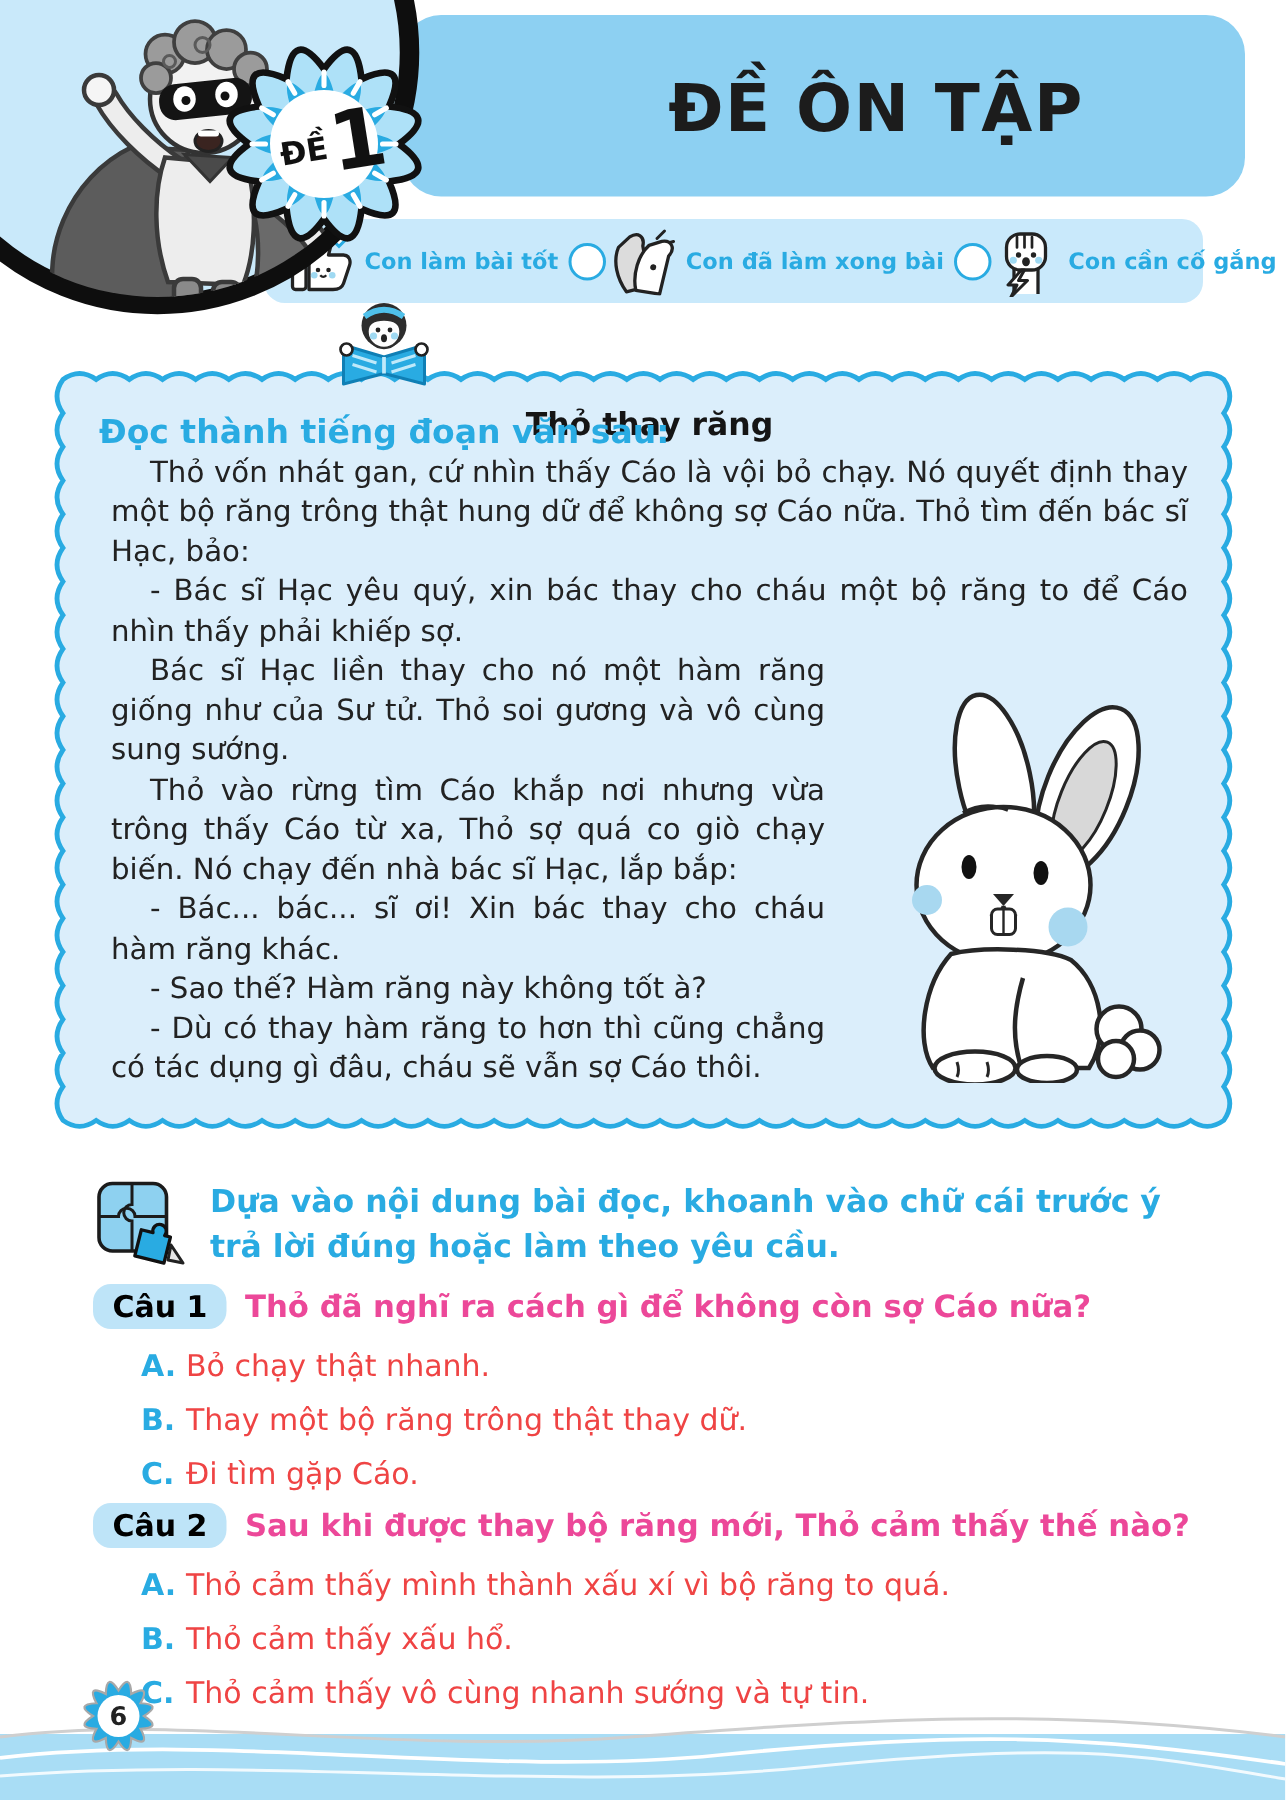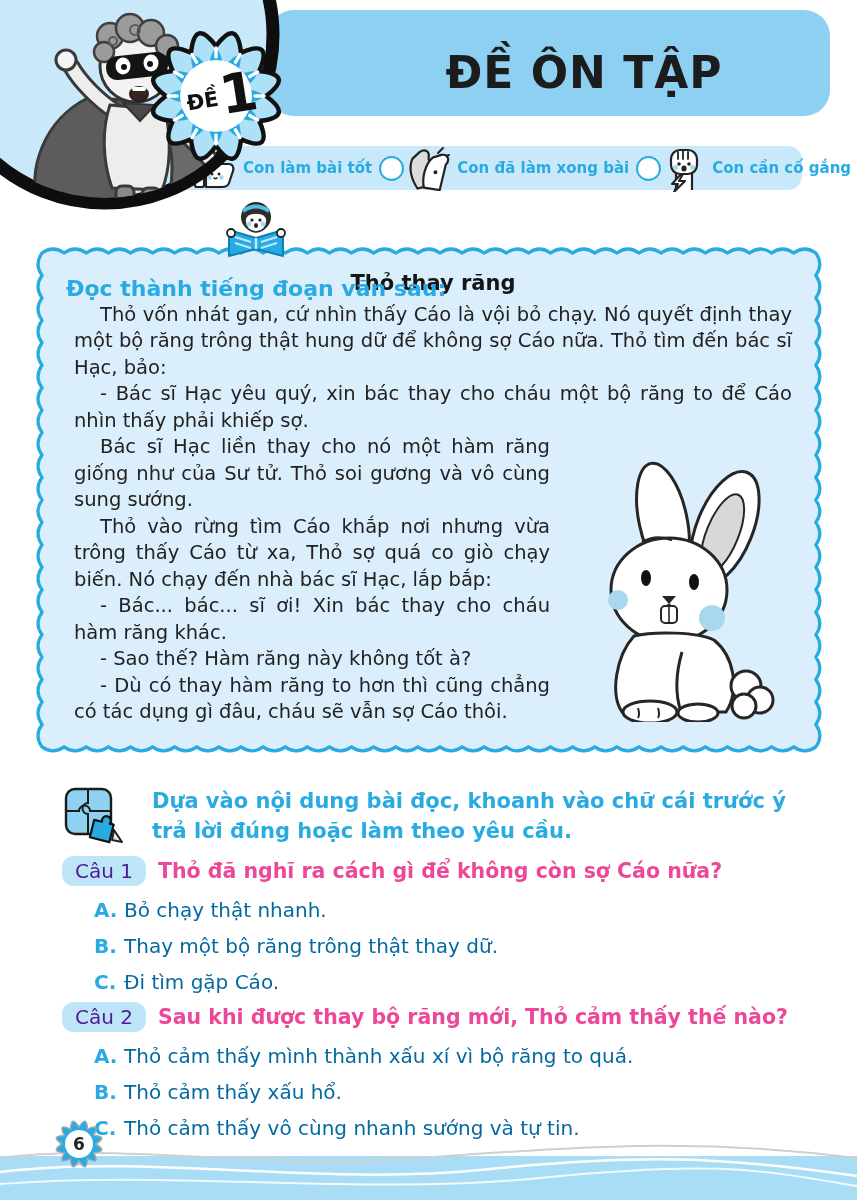--- a/index.html
+++ b/index.html
@@ -1,62 +1,62 @@
 <!DOCTYPE html>
 <html><head>
 <meta charset="utf-8">
 <style>
   html,body{margin:0;padding:0;background:#ffffff;}
   .page{position:relative;width:857px;height:1200px;overflow:hidden;background:#fff;
         font-family:"DejaVu Sans","Liberation Sans",sans-serif;color:#2b2b2b;}
 
   
-  .title-panel{position:absolute;left:268px;top:10px;width:562px;height:106px;
+  .title-panel{position:absolute;left:268px;top:10px;width:562px;height:121px;
                background:#8DD0F2;border-radius:26px;z-index:1;}
   .title-panel h1{margin:0;line-height:126px;text-align:center;padding-left:70px;
                   font-size:44px;font-weight:bold;letter-spacing:1px;color:#1c1c1c;}
   .mascot-svg{position:absolute;left:-70px;top:-140px;z-index:3;}
   .badge-svg{position:absolute;left:146px;top:24px;z-index:4;}
   .badge-de{font-size:21px;font-weight:bold;fill:#111;}
   .badge-num{font-size:54px;font-weight:bold;fill:#111;}
 
-  .check-bar{position:absolute;left:176px;top:146px;width:626px;height:44px;
+  .check-bar{position:absolute;left:176px;top:146px;width:626px;height:56px;
              background:#C9E9FB;border-radius:14px;z-index:2;display:flex;
              align-items:center;justify-content:space-between;padding:0 16px;box-sizing:border-box;}
   .check-item{display:flex;align-items:center;gap:7px;}
   .check-label{color:#29ABE2;font-weight:bold;font-size:15px;white-space:nowrap;}
   .check-circle{width:25px;height:25px;border-radius:50%;background:#fff;
                 border:2.5px solid #29ABE2;box-sizing:border-box;flex:0 0 auto;cursor:pointer;}
 
   
   .read-head{position:absolute;left:66px;top:198px;display:flex;align-items:center;gap:16px;z-index:2;flex-direction:column;}
   .read-head .head-text{color:#29ABE2;font-weight:bold;font-size:22px;}
 
   .story-box{position:absolute;left:34px;top:244px;width:790px;height:512px;}
   .story-box svg.wavy{position:absolute;left:0;top:0;}
   .story-content{position:absolute;left:40px;top:26px;width:718px;font-size:19.5px;line-height:26.5px;color:#222;}
   .story-title{text-align:center;font-weight:bold;font-size:21px;margin-bottom:5px;color:#151515;}
   .story-content p{margin:0;text-indent:26px;text-align:justify;}
   .rabbit-float{float:right;width:228px;height:272px;margin:16px 0 0 14px;}
 
   
   .instruction{position:absolute;left:62px;top:786px;display:flex;gap:16px;align-items:flex-start;}
-  .instruction .instr-text{width:672px;color:#29ABE2;font-weight:bold;font-size:21px;line-height:30px;margin-left:12px;}
+  .instruction .instr-text{width:672px;color:#29ABE2;font-weight:bold;font-size:21px;line-height:30px;}
 
   
   .question{position:absolute;left:62px;width:762px;}
   .q1{top:856px;} .q2{top:1002px;}
   .q-head{display:flex;align-items:center;gap:12px;}
-  .q-badge{background:#BEE4F8;border-radius:12px;padding:3px 13px;font-weight:normal;
-           font-size:20px;color:#4c1d95;white-space:nowrap;}
+  .q-badge{background:#BEE4F8;border-radius:12px;padding:3px 13px;font-weight:bold;
+           font-size:20px;color:#000000;white-space:nowrap;}
   .q-text{font-weight:bold;font-size:20.5px;color:#ec4899;}
   .options{margin:6px 0 0 32px;}
   .option{display:flex;align-items:baseline;margin-top:12px;cursor:pointer;}
   .opt-letter{color:#29ABE2;font-weight:bold;font-size:20px;min-width:30px;}
-  .opt-text{font-size:20px;color:#0369a1;}
+  .opt-text{font-size:20px;color:#ef4444;}
 
   
   .footer-band{position:absolute;left:0;bottom:0;width:857px;height:44px;background:#A9DDF5;z-index:1;}
   .footer-waves{position:absolute;left:0;top:1128px;z-index:2;}
   .page-badge{position:absolute;left:50px;top:1114px;z-index:3;}
   .page-num{font-size:17px;font-weight:bold;fill:#222;}
 </style>
 </head>
 <body>
 

